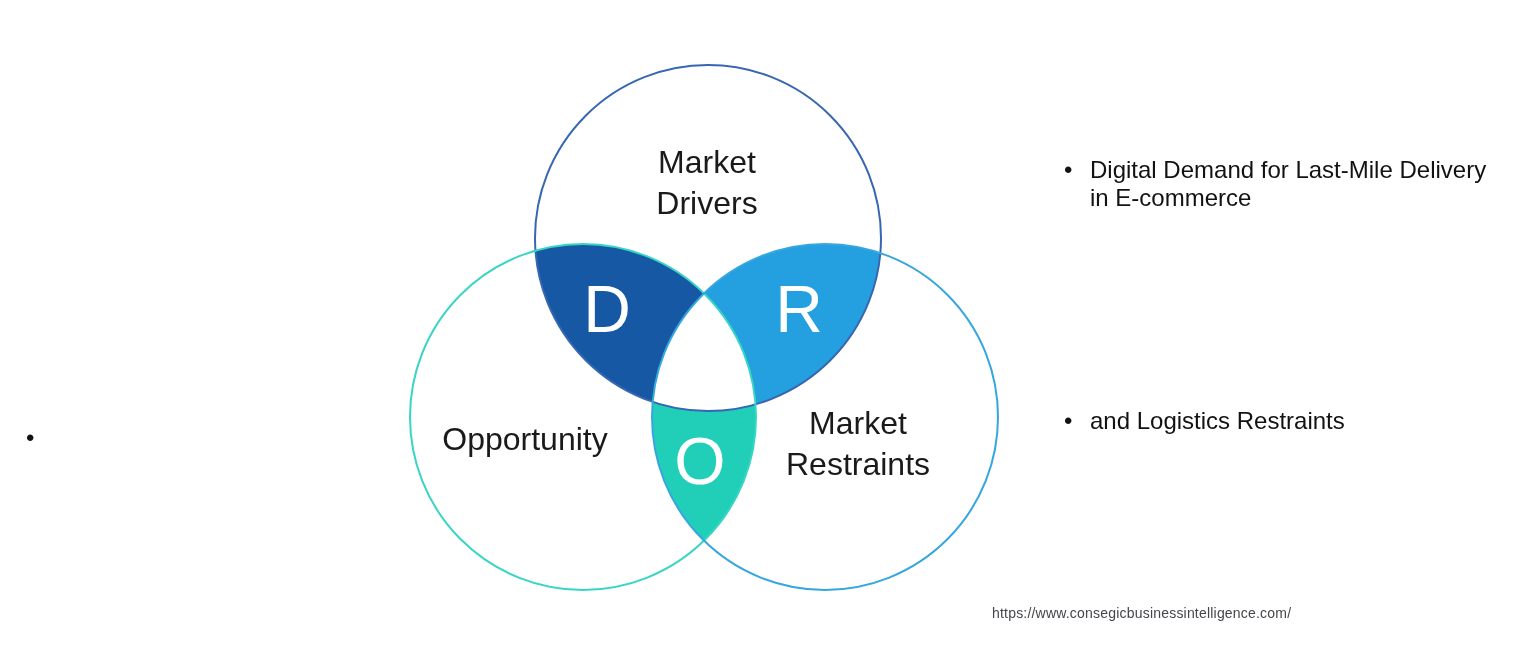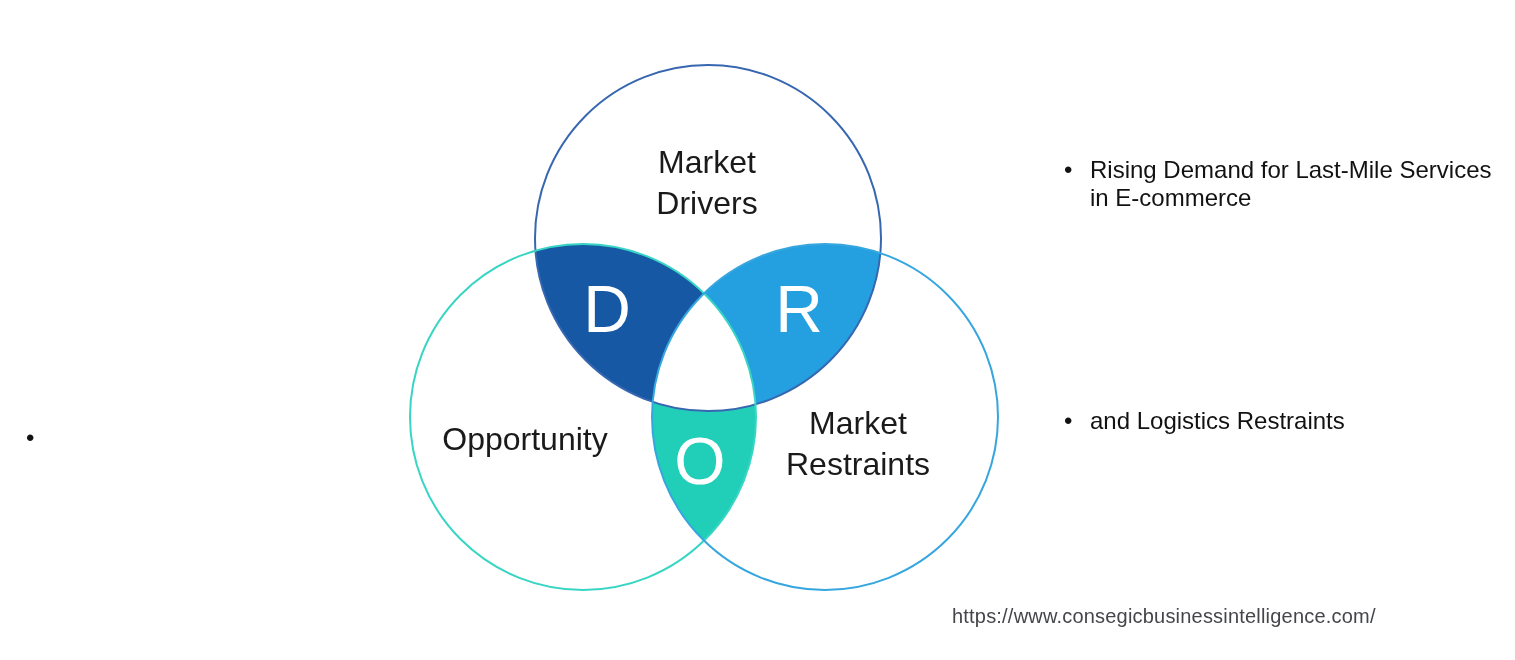--- a/index.html
+++ b/index.html
@@ -40,23 +40,23 @@
   }
   .annotation .bullet {
     flex: 0 0 auto;
     text-align: left;
   }
   .annotation.ann-left .bullet  { width: 17px; }
   .annotation.ann-right .bullet { width: 26px; }
   .annotation .ann-lines span { display: block; }
   .footer-url {
     position: absolute;
-    left: 952px;
+    left: 992px;
     top: 605px;
-    font-size: 20px;
+    font-size: 14px;
     color: #45464B;
     letter-spacing: 0.2px;
   }
 </style>
 </head>
 <body>
 
 <div class="stage">
 
   <svg class="venn-svg" width="1515" height="660" viewBox="0 0 1515 660">
@@ -104,21 +104,21 @@
     <text class="circle-label" x="858" y="475" text-anchor="middle" fill="#1A1A1A">Restraints</text>
   </svg>
 
   <div class="annotation ann-left" style="left:26px; top:424px; width:320px;">
     <span class="bullet">•</span>
   </div>
 
   <div class="annotation ann-right" style="left:1064px; top:156px; width:448px;">
     <span class="bullet">•</span>
     <span class="ann-lines">
-      <span>Rising Demand for Last-Mile Services</span>
+      <span>Digital Demand for Last-Mile Delivery</span>
       <span>in E-commerce</span>
     </span>
   </div>
 
   <div class="annotation ann-right" style="left:1064px; top:407px; width:448px;">
     <span class="bullet">•</span>
     <span class="ann-lines">
       <span>and Logistics Restraints</span>
     </span>
   </div>

